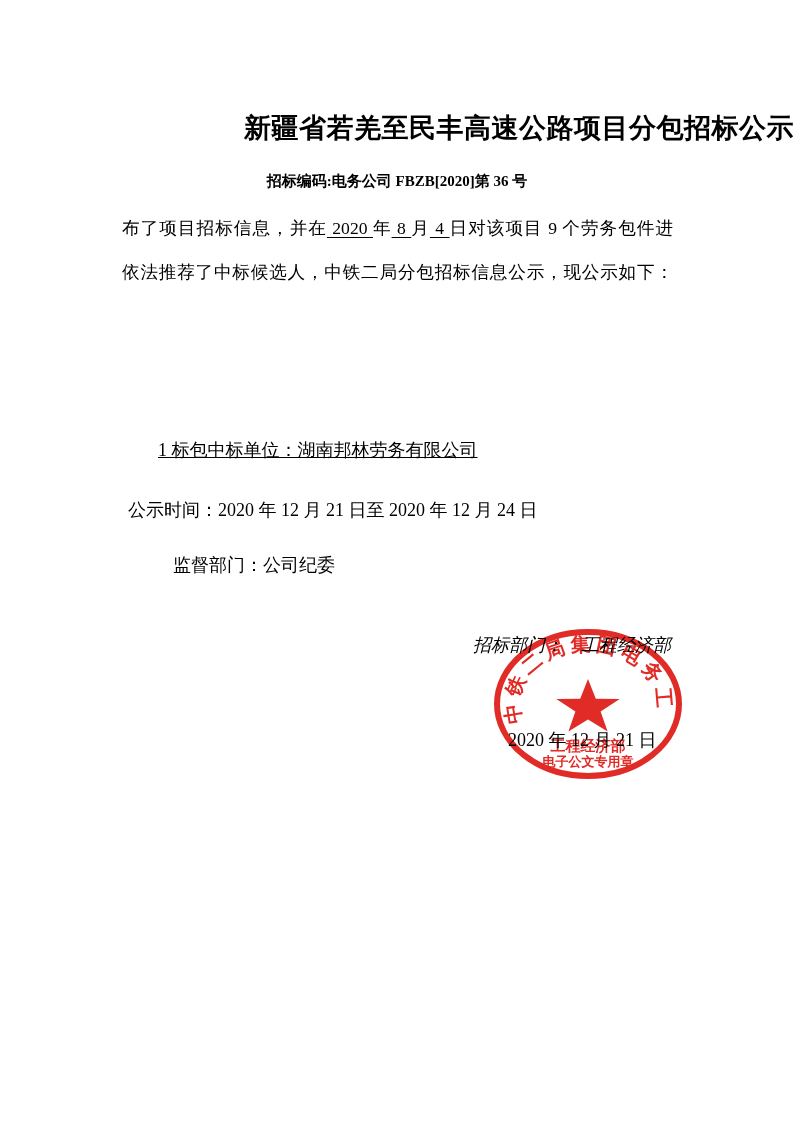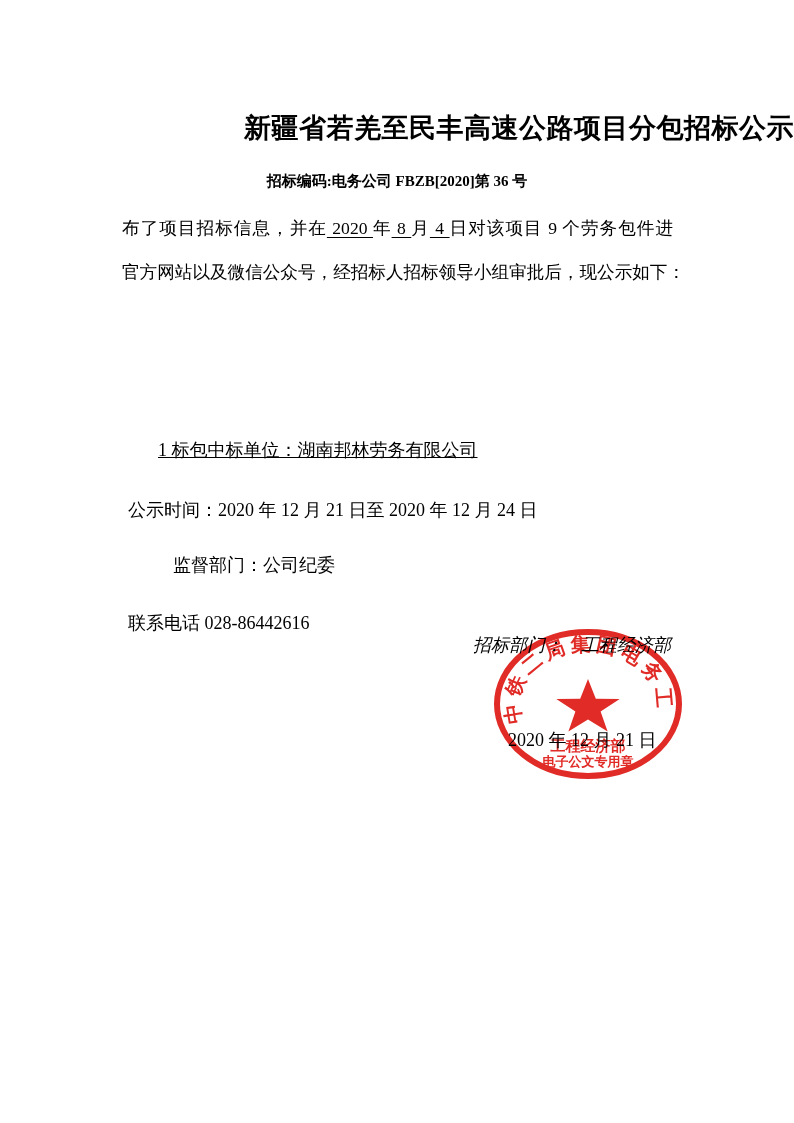--- a/index.html
+++ b/index.html
@@ -65,30 +65,29 @@
 <body>
 
 <div class="page">
 
   <h1 class="title">新疆省若羌至民丰高速公路项目分包招标公示</h1>
 
   <div class="subtitle">招标编码:电务公司 FBZB[2020]第 36 号</div>
 
   <div class="body-block">
       <div class="body-line"><span>布了项目招标信息，并在</span><span class="u"> 2020 </span><span>年</span><span class="u"> 8 </span><span>月</span><span class="u"> 4 </span><span>日对该项目 9 个劳务包件进</span></div>
-      <div class="body-line"><span>官方网站以及微信公众号，经招标人招标领导小组审批后，现公示如下：</span></div>
+      <div class="body-line"><span>依法推荐了中标候选人，中铁二局分包招标信息公示，现公示如下：</span></div>
     </div>
 
   <div class="line award-line">1 标包中标单位：湖南邦林劳务有限公司</div>
 
   <div class="line pub-line">公示时间：2020 年 12 月 21 日至 2020 年 12 月 24 日</div>
 
   <div class="line sup-line">监督部门：公司纪委</div>
 
-  <div class="line phone-line">联系电话 028-86442616</div>
 
   <div class="line dept-line">招标部门：　工程经济部</div>
 
   <div class="line date-line">2020 年 12 月 21 日</div>
 
   <div class="stamp">
     <svg viewBox="0 0 200 164" xmlns="http://www.w3.org/2000/svg" xmlns:xlink="http://www.w3.org/1999/xlink">
       <defs>
         <path id="sealArc" d="M 35.2 100.1 A 69 53 0 1 1 164.8 100.1" fill="none"></path>
       </defs>

